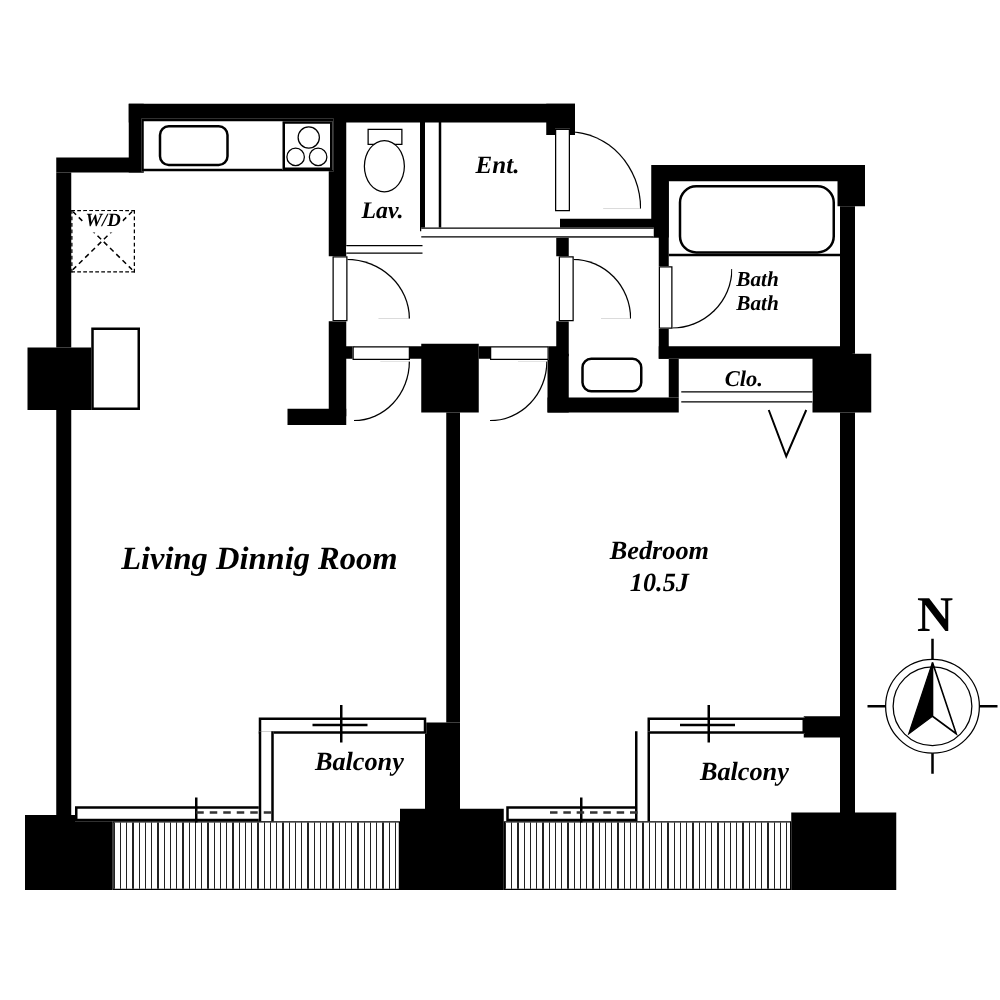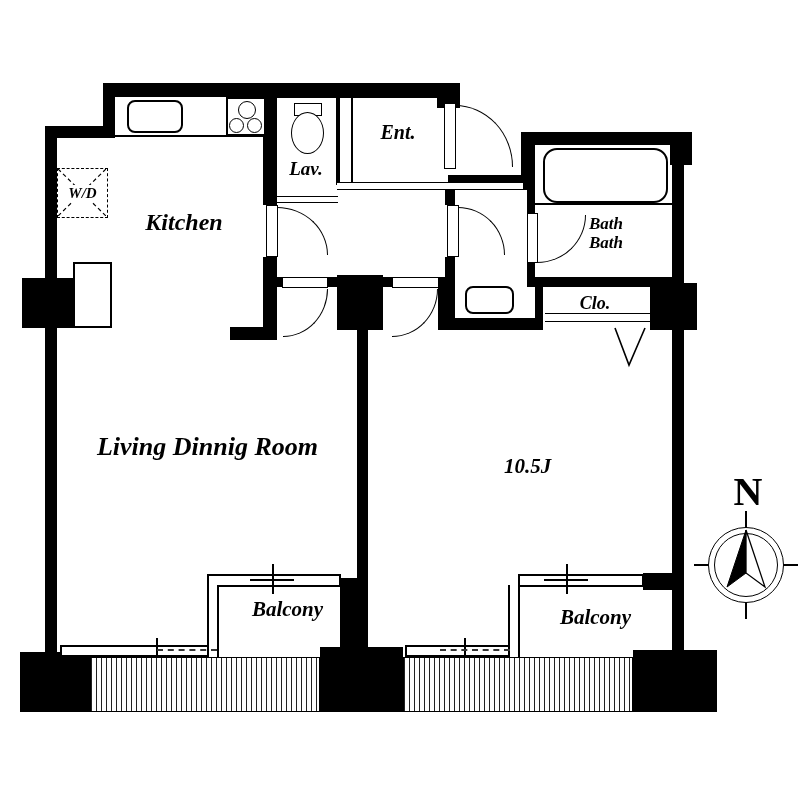--- a/index.html
+++ b/index.html
@@ -103,21 +103,21 @@
   <div class="fix" style="left:113px;top:95px;width:154px;height:42px;"></div>
   <div class="fix" style="left:127px;top:100px;width:56px;height:33px;border-radius:8px;"></div>
   <div class="fix" style="left:226px;top:97px;width:40px;height:39px;"></div>
   <div class="circle" style="left:238px;top:101px;width:18px;height:18px;"></div>
   <div class="circle" style="left:229px;top:118px;width:15px;height:15px;"></div>
   <div class="circle" style="left:247px;top:118px;width:15px;height:15px;"></div>
 
   <div class="fix1" style="left:294px;top:103px;width:28px;height:13px;"></div>
   <div class="fix1" style="left:291px;top:112px;width:33px;height:42px;border-radius:50%;"></div>
 
-  <div style="position:absolute;left:57px;top:168px;width:51px;height:50px;border:1.5px dashed #000;box-sizing:border-box;display:flex;align-items:center;justify-content:center;">
+  <div style="position:absolute;left:57px;top:168px;width:51px;height:50px;border:1.5px dashed #000;box-sizing:border-box;display:flex;align-items:flex-start;justify-content:center;">
     <svg width="48" height="47" viewBox="0 0 48 47" style="position:absolute;left:0;top:0;">
       <line x1="0" y1="0" x2="48" y2="47" stroke="#000" stroke-width="1.2" stroke-dasharray="4,3"></line>
       <line x1="48" y1="0" x2="0" y2="47" stroke="#000" stroke-width="1.2" stroke-dasharray="4,3"></line>
     </svg>
     <span class="lbl" style="position:relative;font-size:15px;background:#fff;padding:0 1px;">W/D</span>
   </div>
   <div class="fix" style="left:73px;top:262px;width:39px;height:66px;"></div>
 
   <div class="fix" style="left:543px;top:148px;width:125px;height:55px;border-radius:14px;"></div>
   <div class="thin" style="left:535px;top:203px;width:137px;height:2px;"></div>
@@ -135,29 +135,29 @@
   <div class="tick" style="left:566px;top:564px;width:2px;height:30px;"></div>
   <div class="tick" style="left:544px;top:579px;width:44px;height:2px;"></div>
   <div class="tick" style="left:156px;top:638px;width:2px;height:24px;"></div>
   <div class="tick" style="left:464px;top:638px;width:2px;height:24px;"></div>
   <div class="dash-h" style="left:157px;top:649px;width:60px;"></div>
   <div class="dash-h" style="left:440px;top:649px;width:70px;"></div>
 
   <div class="hatch" style="left:90px;top:657px;width:230px;height:55px;"></div>
   <div class="hatch" style="left:403px;top:657px;width:230px;height:55px;"></div>
 
-  <div class="lbl" style="left:124px;top:209px;width:120px;font-size:24px;">Kitchen</div>
   <div class="lbl" style="left:280px;top:158px;width:52px;font-size:19px;">Lav.</div>
   <div class="lbl" style="left:368px;top:121px;width:60px;font-size:20px;">Ent.</div>
   <div class="lbl" style="left:568px;top:214px;width:76px;font-size:17px;line-height:19px;">
     <span>Bath</span><br>
     <span>Bath</span>
   </div>
   <div class="lbl" style="left:564px;top:293px;width:62px;font-size:18px;">Clo.</div>
   <div class="lbl" style="left:85px;top:432px;width:245px;font-size:26px;">Living Dinnig Room</div>
+  <div class="lbl" style="left:460px;top:428px;width:135px;font-size:21px;">Bedroom</div>
   <div class="lbl" style="left:460px;top:454px;width:135px;font-size:21px;">10.5J</div>
   <div class="lbl" style="left:230px;top:597px;width:115px;font-size:21px;">Balcony</div>
   <div class="lbl" style="left:538px;top:605px;width:115px;font-size:21px;">Balcony</div>
 
   <div style="position:absolute;left:690px;top:465px;width:110px;height:160px;">
     <div class="lbl" style="left:30px;top:3px;width:56px;font-size:40px;font-style:normal;">N</div>
     <div class="tick" style="left:4px;top:99px;width:104px;height:2px;"></div>
     <div class="tick" style="left:55px;top:46px;width:2px;height:108px;"></div>
     <div class="circle" style="left:18px;top:62px;width:76px;height:76px;"></div>
     <div class="circle" style="left:24px;top:68px;width:64px;height:64px;"></div>

